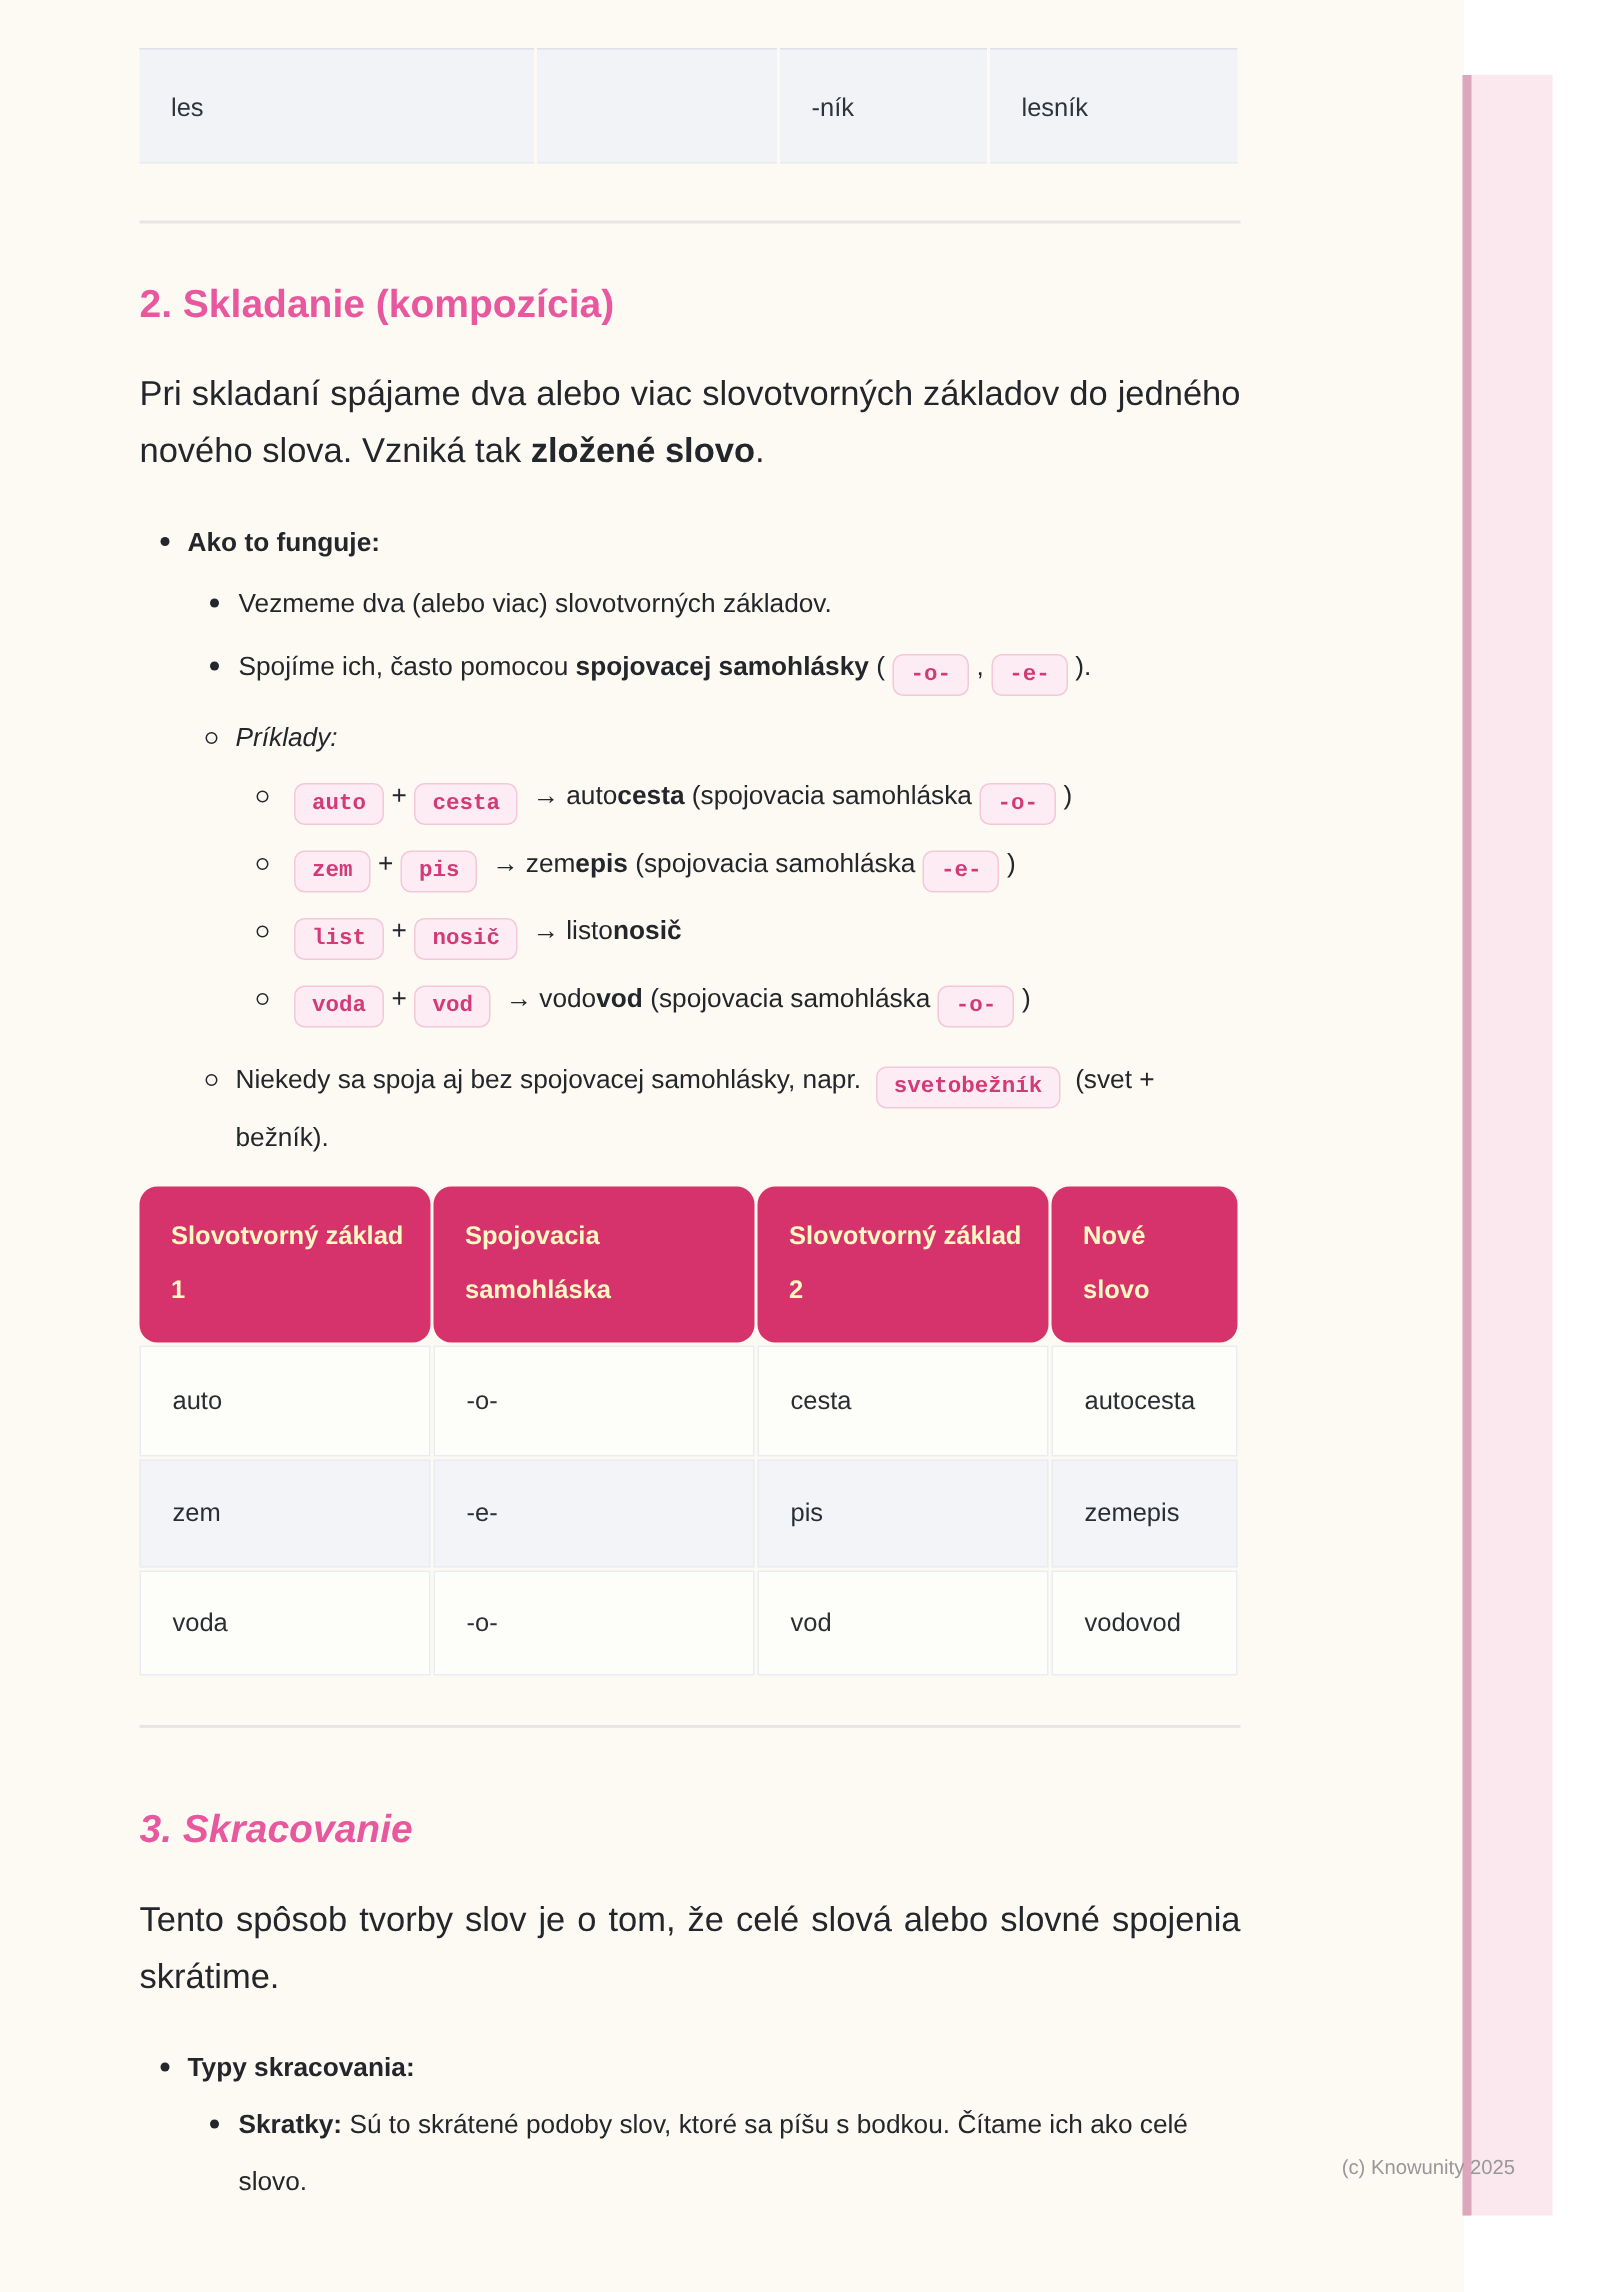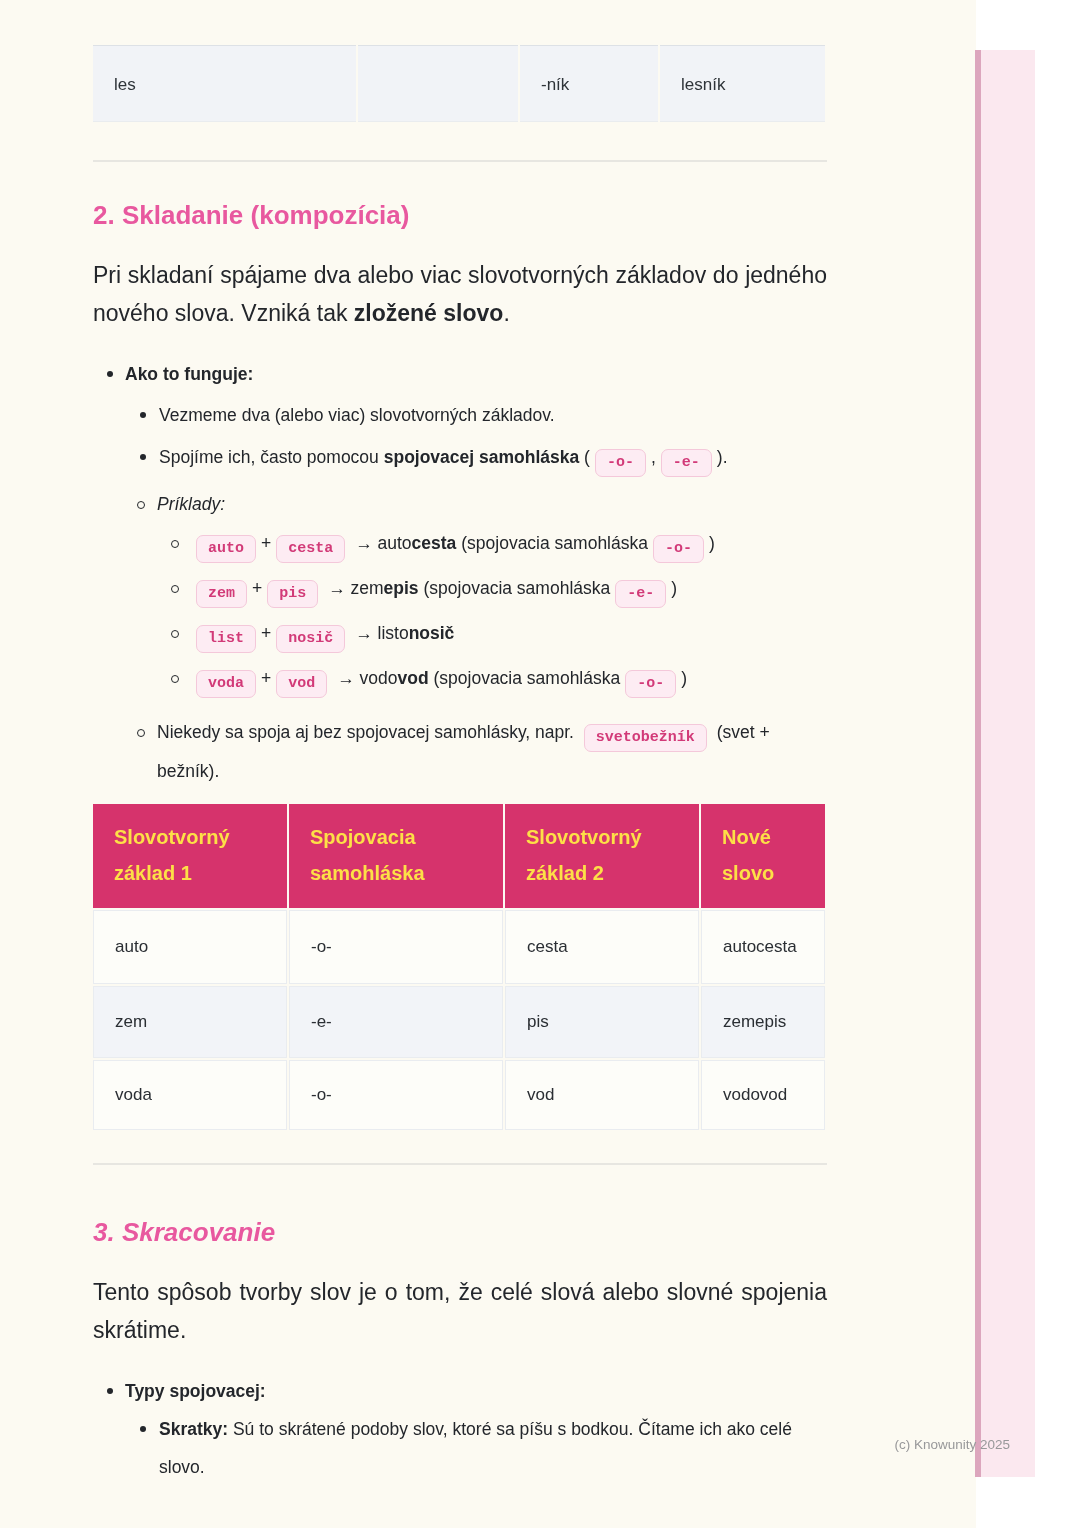--- a/index.html
+++ b/index.html
@@ -4,21 +4,21 @@
 <style>
   html,body{margin:0;padding:0;}
   .page{position:relative;width:1080px;height:1528px;background:#ffffff;overflow:hidden;
         font-family:"Liberation Sans",sans-serif;color:#23262b;}
   .paper{position:absolute;left:0;top:0;width:976px;height:1528px;background:#fcfaf2;}
   .sidebar{position:absolute;left:975px;top:50px;width:60px;height:1427px;
            background:#fbe8ef;border-left:6px solid #dca6bd;box-sizing:border-box;}
   .content{position:absolute;left:93px;top:0;width:734px;}
 
   
-  .frag-table{margin-top:45px;display:grid;grid-template-columns:263px 160px 138px 165px;column-gap:2px;}
+  .frag-table{margin-top:32px;display:grid;grid-template-columns:263px 160px 138px 165px;column-gap:2px;}
   .frag-cell{height:77px;line-height:77px;background:#f1f3f7;border-top:1px solid #dde1e6;
              border-bottom:1px solid #e9ecef;padding-left:21px;font-size:17px;color:#2e3338;
              box-sizing:border-box;white-space:nowrap;overflow:hidden;}
 
   .divider{height:2px;background:#e7e6e1;border:none;}
   .divider1{margin-top:38px;}
   .divider2{margin-top:33px;}
 
   h2{font-size:26px;line-height:34px;font-weight:bold;color:#e8589f;margin:0;}
   .h-2{margin-top:36px;}
@@ -44,22 +44,22 @@
 
   .chip{display:inline-block;font-family:"Liberation Mono","DejaVu Sans Mono",monospace;
         font-weight:bold;font-size:15px;color:#d23a78;background:#fdecf3;
         border:1.5px solid #f4c8da;border-radius:7px;padding:4px 11px;line-height:18px;
         margin:0 5px;vertical-align:-3px;}
 
   
   .ctable{margin-top:14px;display:grid;width:734px;
           grid-template-columns:194px 214px 194px 124px;
           grid-template-rows:104px 74px 72px 70px;gap:2px;background:#fcfaf2;}
-  .th{background:#d6336c;color:#fde047;font-weight:bold;font-size:20px;line-height:36px;
-      padding:15px 14px 0 21px;box-sizing:border-box;}
+  .th{background:#d6336c;color:#fef9c3;font-weight:bold;font-size:17px;line-height:36px;
+      padding:15px 14px 0 21px;box-sizing:border-box;border-radius:12px;}
   .td{font-size:17px;color:#2a2e33;padding-left:21px;box-sizing:border-box;
       display:flex;align-items:center;border:1px solid #e9ecf0;}
   .row-a{background:#fdfdf9;}
   .row-b{background:#f2f4f8;}
 
   .copyright{position:absolute;top:1437px;right:70px;font-size:13.5px;color:#98989a;z-index:5;}
 </style>
 </head>
 <body>
 
@@ -87,21 +87,21 @@
       <b>Ako to funguje:</b>
     </div>
 
     <div class="li l2 mt-step1">
       <span class="bullet disc b2"></span>
       <span>Vezmeme dva (alebo viac) slovotvorných základov.</span>
     </div>
 
     <div class="li l2 mt-step2">
       <span class="bullet disc b2"></span>
-      <span>Spojíme ich, často pomocou </span><b>spojovacej samohláska</b><span> (</span><span class="chip">-o-</span><span>,</span><span class="chip">-e-</span><span>).</span>
+      <span>Spojíme ich, často pomocou </span><b>spojovacej samohlásky</b><span> (</span><span class="chip">-o-</span><span>,</span><span class="chip">-e-</span><span>).</span>
     </div>
 
     <div class="li l3 mt-prikl">
       <span class="bullet circ b3"></span>
       <span class="it">Príklady:</span>
     </div>
 
     <div class="li l4 mt-ex">
       <span class="bullet circ b4"></span>
       <span class="chip">auto</span><span>+</span><span class="chip">cesta</span> <span>→</span> <span>auto</span><b>cesta</b> <span>(spojovacia samohláska</span><span class="chip">-o-</span><span>)</span>
@@ -150,21 +150,21 @@
     </div>
 
     <div class="divider divider2"></div>
 
     <h2 class="h-3">3. Skracovanie</h2>
 
     <p class="para">Tento spôsob tvorby slov je o tom, že celé slová alebo slovné spojenia skrátime.</p>
 
     <div class="li l1 mt-typy">
       <span class="bullet disc b1"></span>
-      <b>Typy spojovacej:</b>
+      <b>Typy skracovania:</b>
     </div>
 
     <div class="li l2">
       <span class="bullet disc b2"></span>
       <b>Skratky:</b><span> Sú to skrátené podoby slov, ktoré sa píšu s bodkou. Čítame ich ako celé slovo.</span>
     </div>
 
   </div>
 
   <div class="copyright">(c) Knowunity 2025</div>

